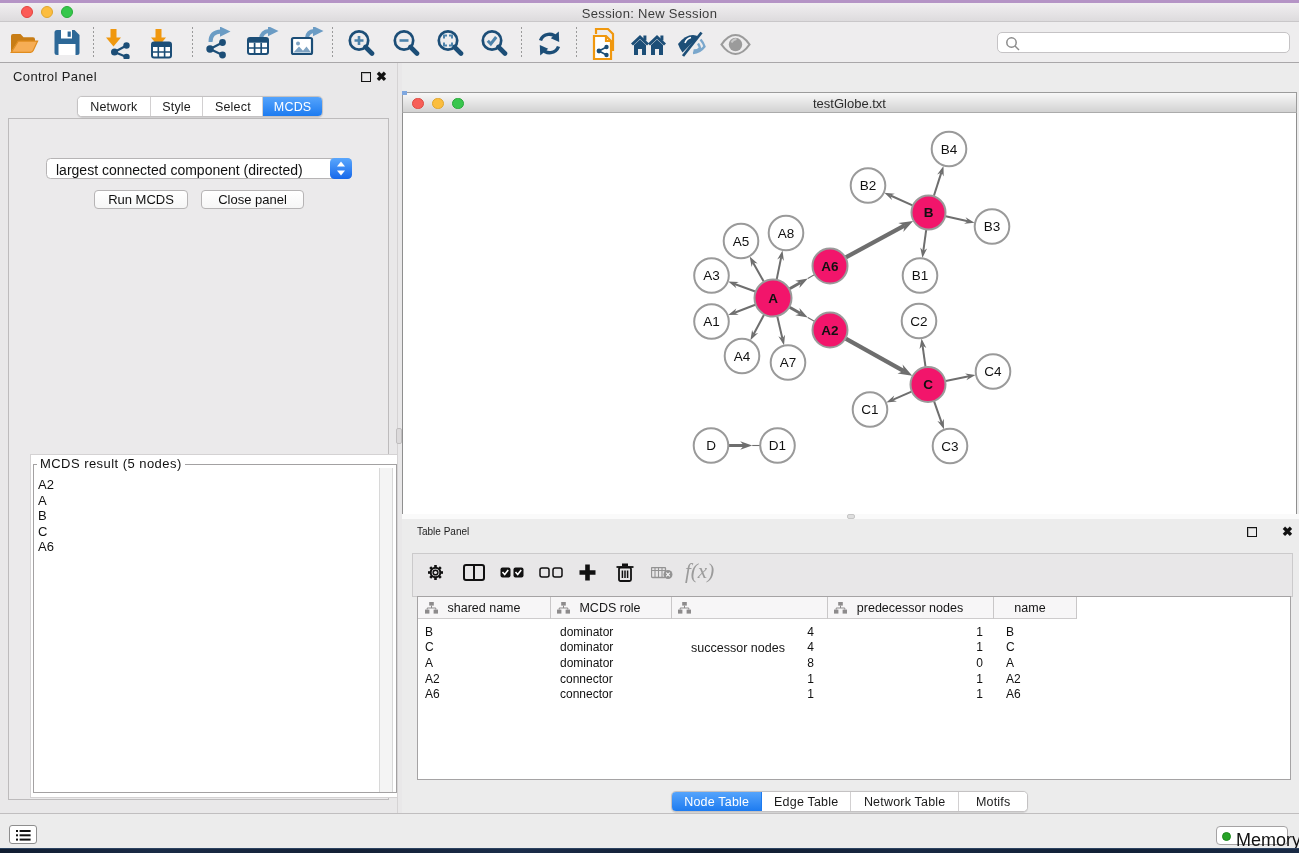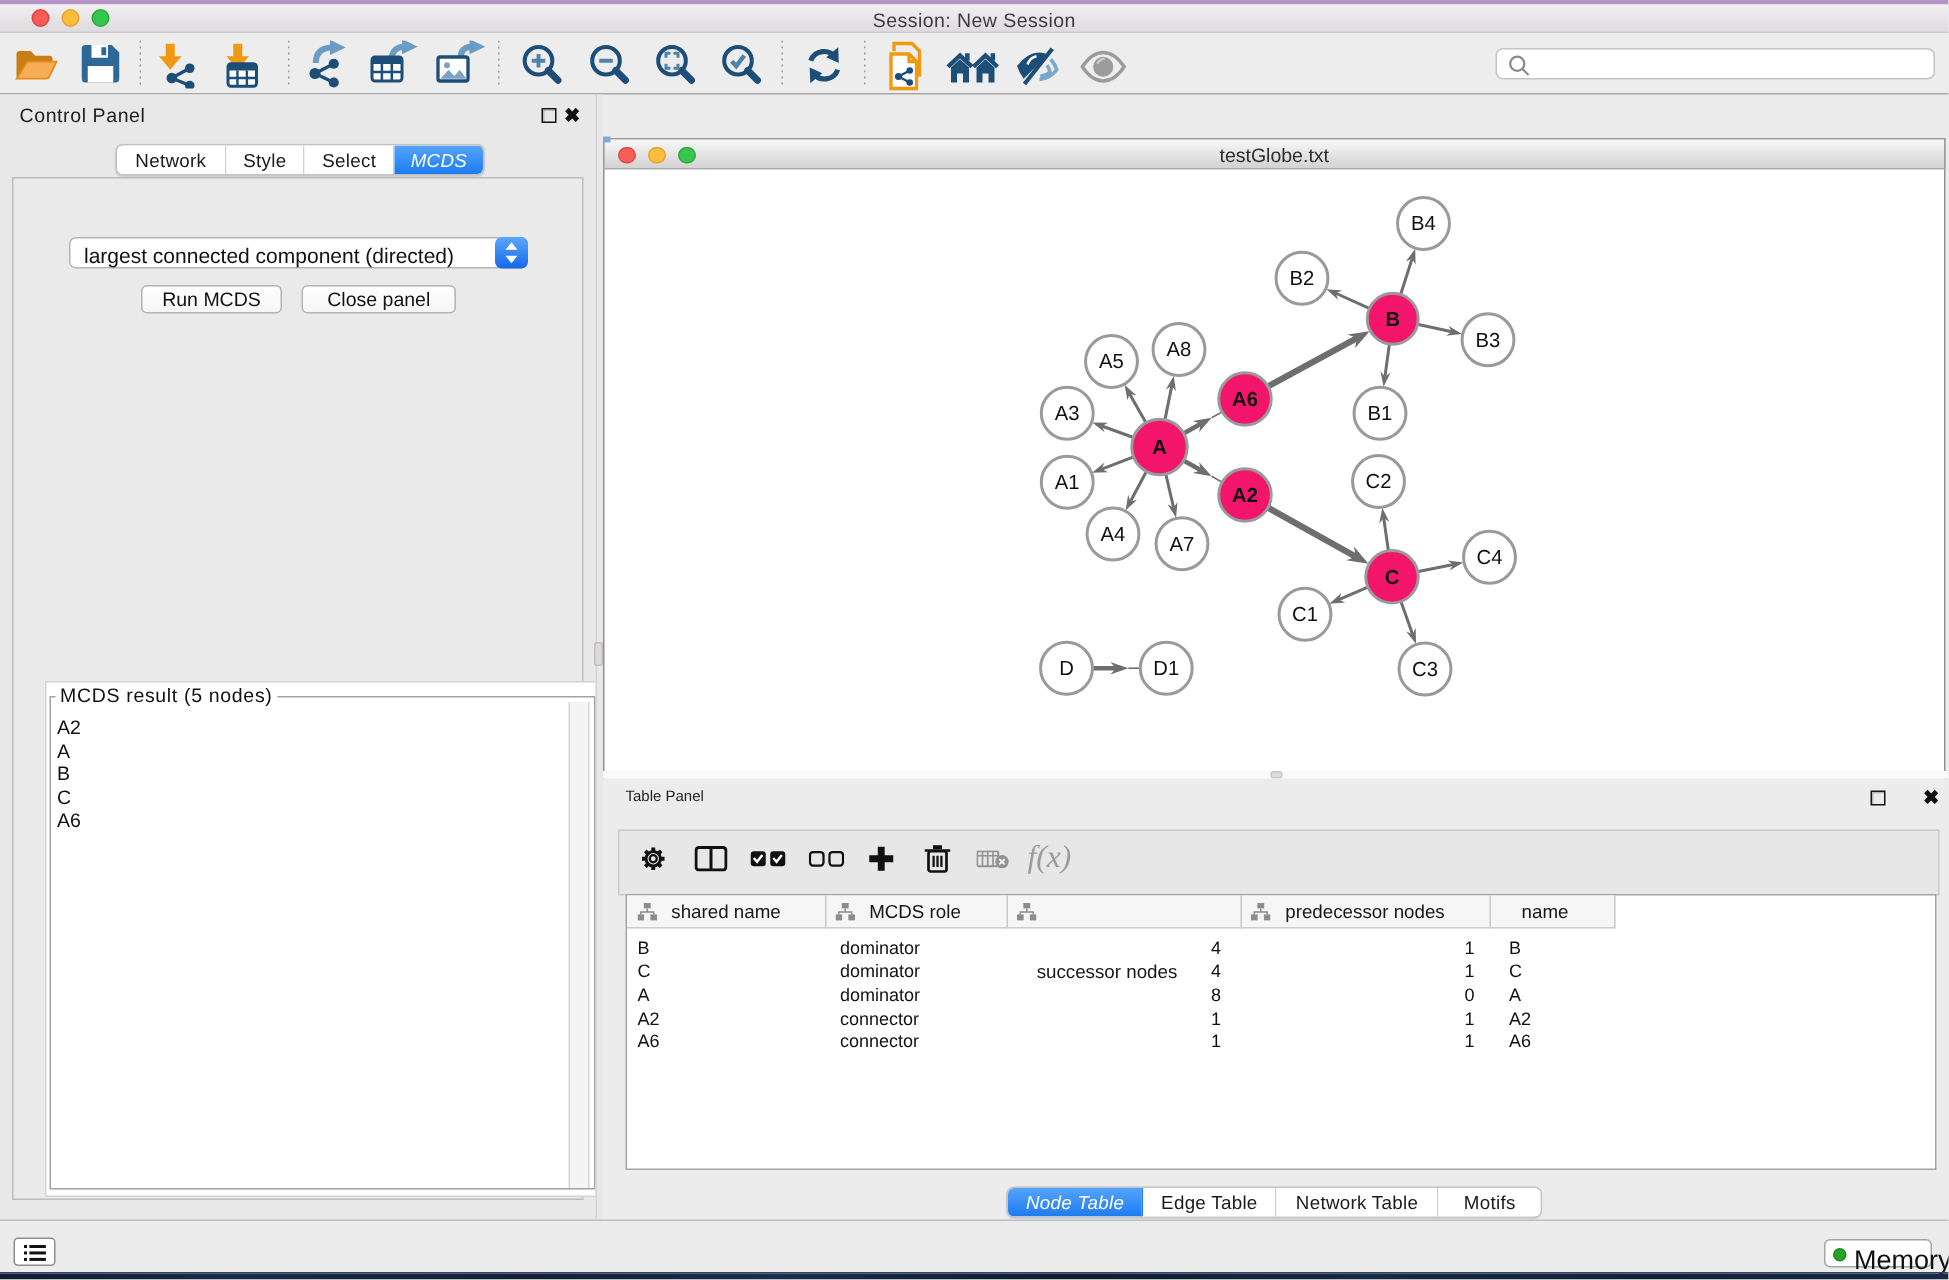--- a/index.html
+++ b/index.html
@@ -27,21 +27,21 @@
 #cpanel .ptitle { position:absolute; left:13px; top:6px; font-size:13px; letter-spacing:0.4px; color:#1c1c1c; }
 .wicon { position:absolute; top:9px; width:10px; height:10px; border:1.5px solid #141414; box-shadow:1px 1px 0 #b8b8b8 inset; }
 .xicon { position:absolute; top:6px; font-size:13px; font-weight:bold; color:#111; }
 #cpbox { position:absolute; left:8px; top:55px; width:381px; height:682px; background:#ebeaeb; border:1px solid #bdbbbc; }
 
 .seg { position:absolute; display:flex; border:1px solid #c4c2c3; border-radius:5px; background:#fff; overflow:hidden;
   box-shadow:0 0.5px 1px rgba(0,0,0,0.12); }
 .seg .sg { font-size:12.5px; letter-spacing:0.2px; color:#1a1a1a; text-align:center; border-right:1px solid #d2d0d1; background:#fff;
   display:flex; align-items:center; justify-content:center; }
 .seg .sg:last-child { border-right:none; }
-.seg .sel { background:linear-gradient(#55a4fc,#1d7bf0); color:#fff; border-right-color:#1d7bf0;font-style:italic; }
+.seg .sel { background:linear-gradient(#55a4fc,#1d7bf0); color:#fff; border-right-color:#1d7bf0; }
 #cptabs { left:77px; top:33px; width:246px; height:21px; z-index:3; }
 
 #optlabel { position:absolute; left:0; width:397px; top:69.5px; text-align:center; font-size:14px; letter-spacing:0.35px; color:#161616; }
 #dropdown { position:absolute; left:46px; top:95px; width:306px; height:21px; background:#fff;
   border:1px solid #b6b4b5; border-radius:4.5px; }
 #dropdown .dtext { position:absolute; left:9px; top:3px; font-size:14px; color:#111; }
 #dropstep { position:absolute; right:-1px; top:-1px; width:22px; height:21px; border-radius:4.5px;
   background:linear-gradient(#5aa7fd,#1668ea); }
 .btn { position:absolute; height:19px; background:linear-gradient(#ffffff,#f6f6f6); border:1px solid #b6b4b5;
   border-radius:4px; font-size:13px; color:#111; text-align:center; line-height:17px; }

